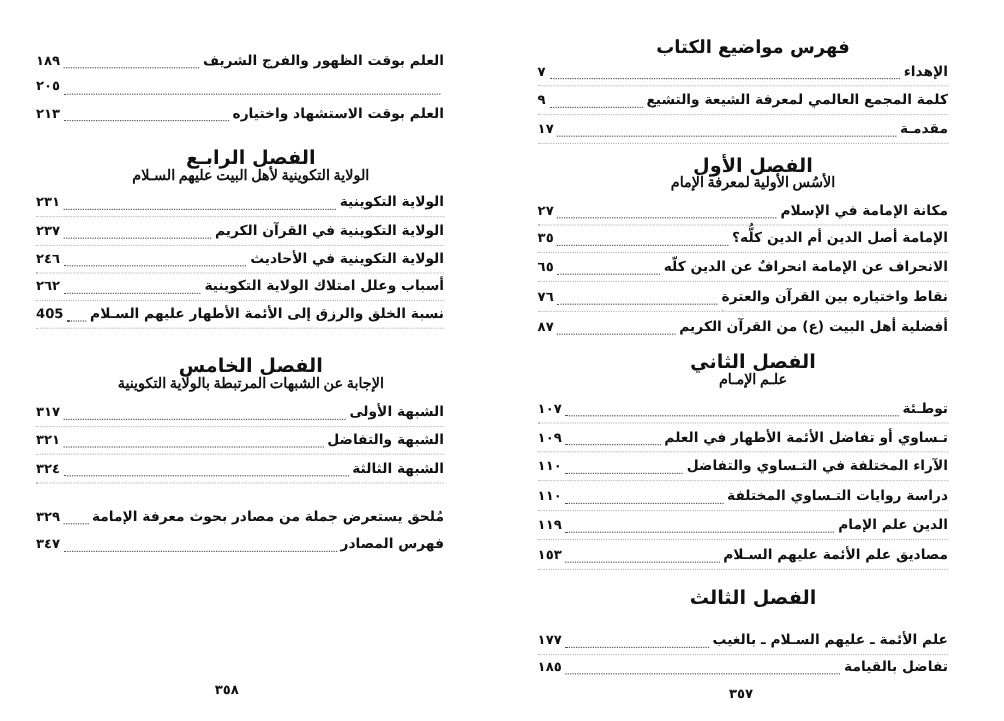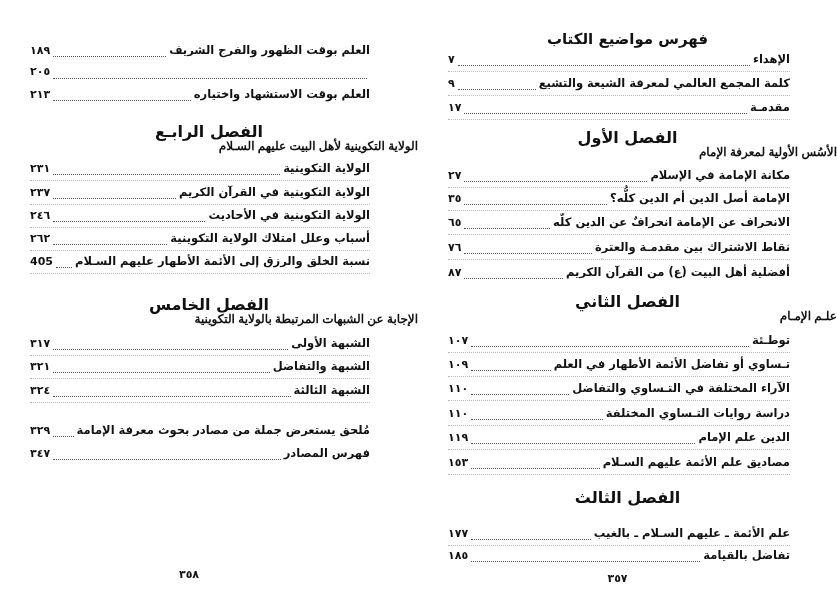--- a/index.html
+++ b/index.html
@@ -27,23 +27,23 @@
   .row-rule {
     position: absolute; height: 0; border-top: 1px dotted #bbb;
   }
   .page.left .row-rule { left: 30px; width: 340px; }
   .page.right .row-rule { left: 30px; width: 342px; }
   .chapter-label {
     position: absolute; left: 0; right: 0; text-align: center;
     direction: rtl; font-size: 16px; font-weight: bold;
   }
   .chapter-title {
-    position: absolute; left: 0; right: 0; text-align: right;
+    position: absolute; left: 0; right: 0; text-align: center;
     direction: rtl; font-size: 12px; font-weight: bold;
-    font-family: Liberation Sans, sans-serif;
+    font-family: Liberation Serif, serif;
   }
   .main-title {
     position: absolute; left: 0; right: 0; text-align: center;
     direction: rtl; font-size: 15px; font-weight: bold;
   }
   .page-num {
     position: absolute; left: 0; right: 0; text-align: center;
     font-size: 11px; font-weight: bold;
   }
   .speck { position: absolute; width: 2px; height: 2px; background: #ccc; border-radius: 1px; }
@@ -174,21 +174,21 @@
     <span class="toc-page">٣٥</span>
   </div>
   <div class="row-rule" style="top:210px"></div>
   <div class="toc-row" style="top:215px">
     <span class="toc-title">الانحراف عن الإمامة انحرافٌ عن الدين كلّه</span>
     <span class="toc-dots"></span>
     <span class="toc-page">٦٥</span>
   </div>
   <div class="row-rule" style="top:234px"></div>
   <div class="toc-row" style="top:240px">
-    <span class="toc-title">نقاط الاشتراك بين مقدمـة والعترة</span>
+    <span class="toc-title">نقاط واختياره بين القرآن والعترة</span>
     <span class="toc-dots"></span>
     <span class="toc-page">٧٦</span>
   </div>
   <div class="row-rule" style="top:259px"></div>
   <div class="toc-row" style="top:265px">
     <span class="toc-title">أفضلية أهل البيت (ع) من القرآن الكريم</span>
     <span class="toc-dots"></span>
     <span class="toc-page">٨٧</span>
   </div>
   <div class="speck" style="top:258px;left:183px"></div>

